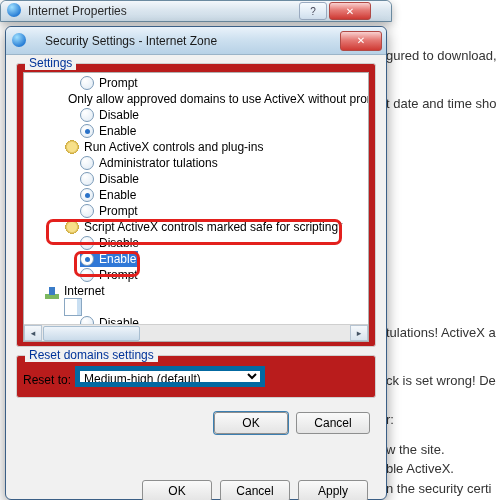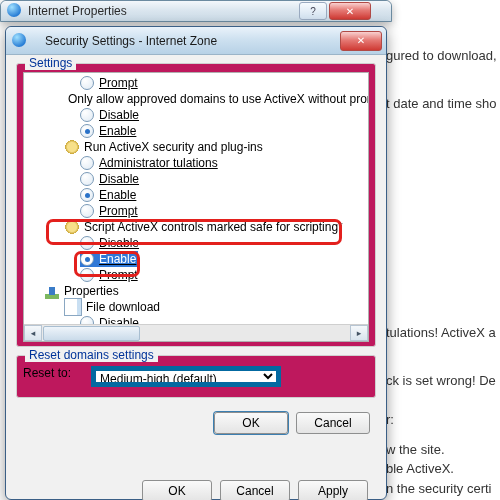--- a/index.html
+++ b/index.html
@@ -111,21 +111,21 @@
     padding: 8px 10px 10px 10px;
     display: flex;
     flex-direction: column;
   }
   .groupbox {
     border: 1px solid #cfcfcf;
     border-radius: 3px;
     padding: 8px 6px 4px 6px;
     margin-bottom: 8px;
     position: relative;
-    background: #be185d;
+    background: #b91c1c;
   }
   .groupbox > .legend {
     position: absolute;
     top: -8px; left: 8px;
     background: #f1f1f1;
     padding: 0 4px;
     color: #003399;
   }
   .treeview {
     background: #fff;
@@ -141,21 +141,21 @@
   .row {
     display: flex;
     align-items: center;
     height: 16px;
     padding-left: 4px;
     white-space: nowrap;
   }
   .row.group { }
   .row.option { padding-left: 0; }
   .indent1 { margin-left: 36px; }
-  .indent2 { margin-left: 56px; text-decoration: underline; }
+  .indent2 { margin-left: 56px; }
   .indentR1 { margin-left: 16px; }
 
   .radio {
     width: 12px; height: 12px;
     border: 1px solid #7a9ab8;
     border-radius: 50%;
     margin-right: 5px;
     display: inline-flex;
     align-items: center; justify-content: center;
     background: radial-gradient(circle at 35% 30%, #fff, #dfeaf4);
@@ -226,22 +226,22 @@
     border-radius:2px;
   }
 
   .note {
     margin: 5px 2px 0 2px;
     color:#000;
   }
 
   .reset-row {
     display:flex;
-    align-items:flex-start;
-    gap:20px;
+    align-items:flex-end;
+    gap:4px;
     margin-top:2px;
   }
   select.combo {
     flex:0 0 190px;
     height:21px;
     font: inherit;
     background:#fff;
     border:5px solid #0369a1;
   }
   button.btn {
@@ -333,21 +333,21 @@
             </div>
           <div class="row option indent2">
               <span class="radio">
                 <span class="dot"></span>
               </span>
               <span>Enable</span>
             </div>
 
           <div class="row group indent1">
               <span class="cat-ico gear"></span>
-              <span>Run ActiveX security and plug-ins</span>
+              <span>Run ActiveX controls and plug-ins</span>
             </div>
           <div class="row option indent2">
               <span class="radio"></span>
               <span>Administrator tulations</span>
             </div>
           <div class="row option indent2">
               <span class="radio"></span>
               <span>Disable</span>
             </div>
           <div class="row option indent2">
@@ -377,25 +377,24 @@
                 <span>Enable</span>
             </span>
           </div>
           <div class="row option indent2">
               <span class="radio"></span>
               <span>Prompt</span>
             </div>
 
           <div class="row group indentR1">
               <span class="cat-ico download"></span>
-              <span>Properties</span>
+              <span>Internet</span>
             </div>
           <div class="row group indent1">
               <span class="cat-ico page"></span>
-              <span>File download</span>
             </div>
           <div class="row option indent2">
               <span class="radio"></span>
               <span>Disable</span>
             </div>
         </div>
 
         <div class="highlight-box-red" style="top:146px;left:22px;width:290px;height:20px"></div>
         <div class="highlight-box-red" style="top:178px;left:50px;width:60px;height:20px"></div>
 

